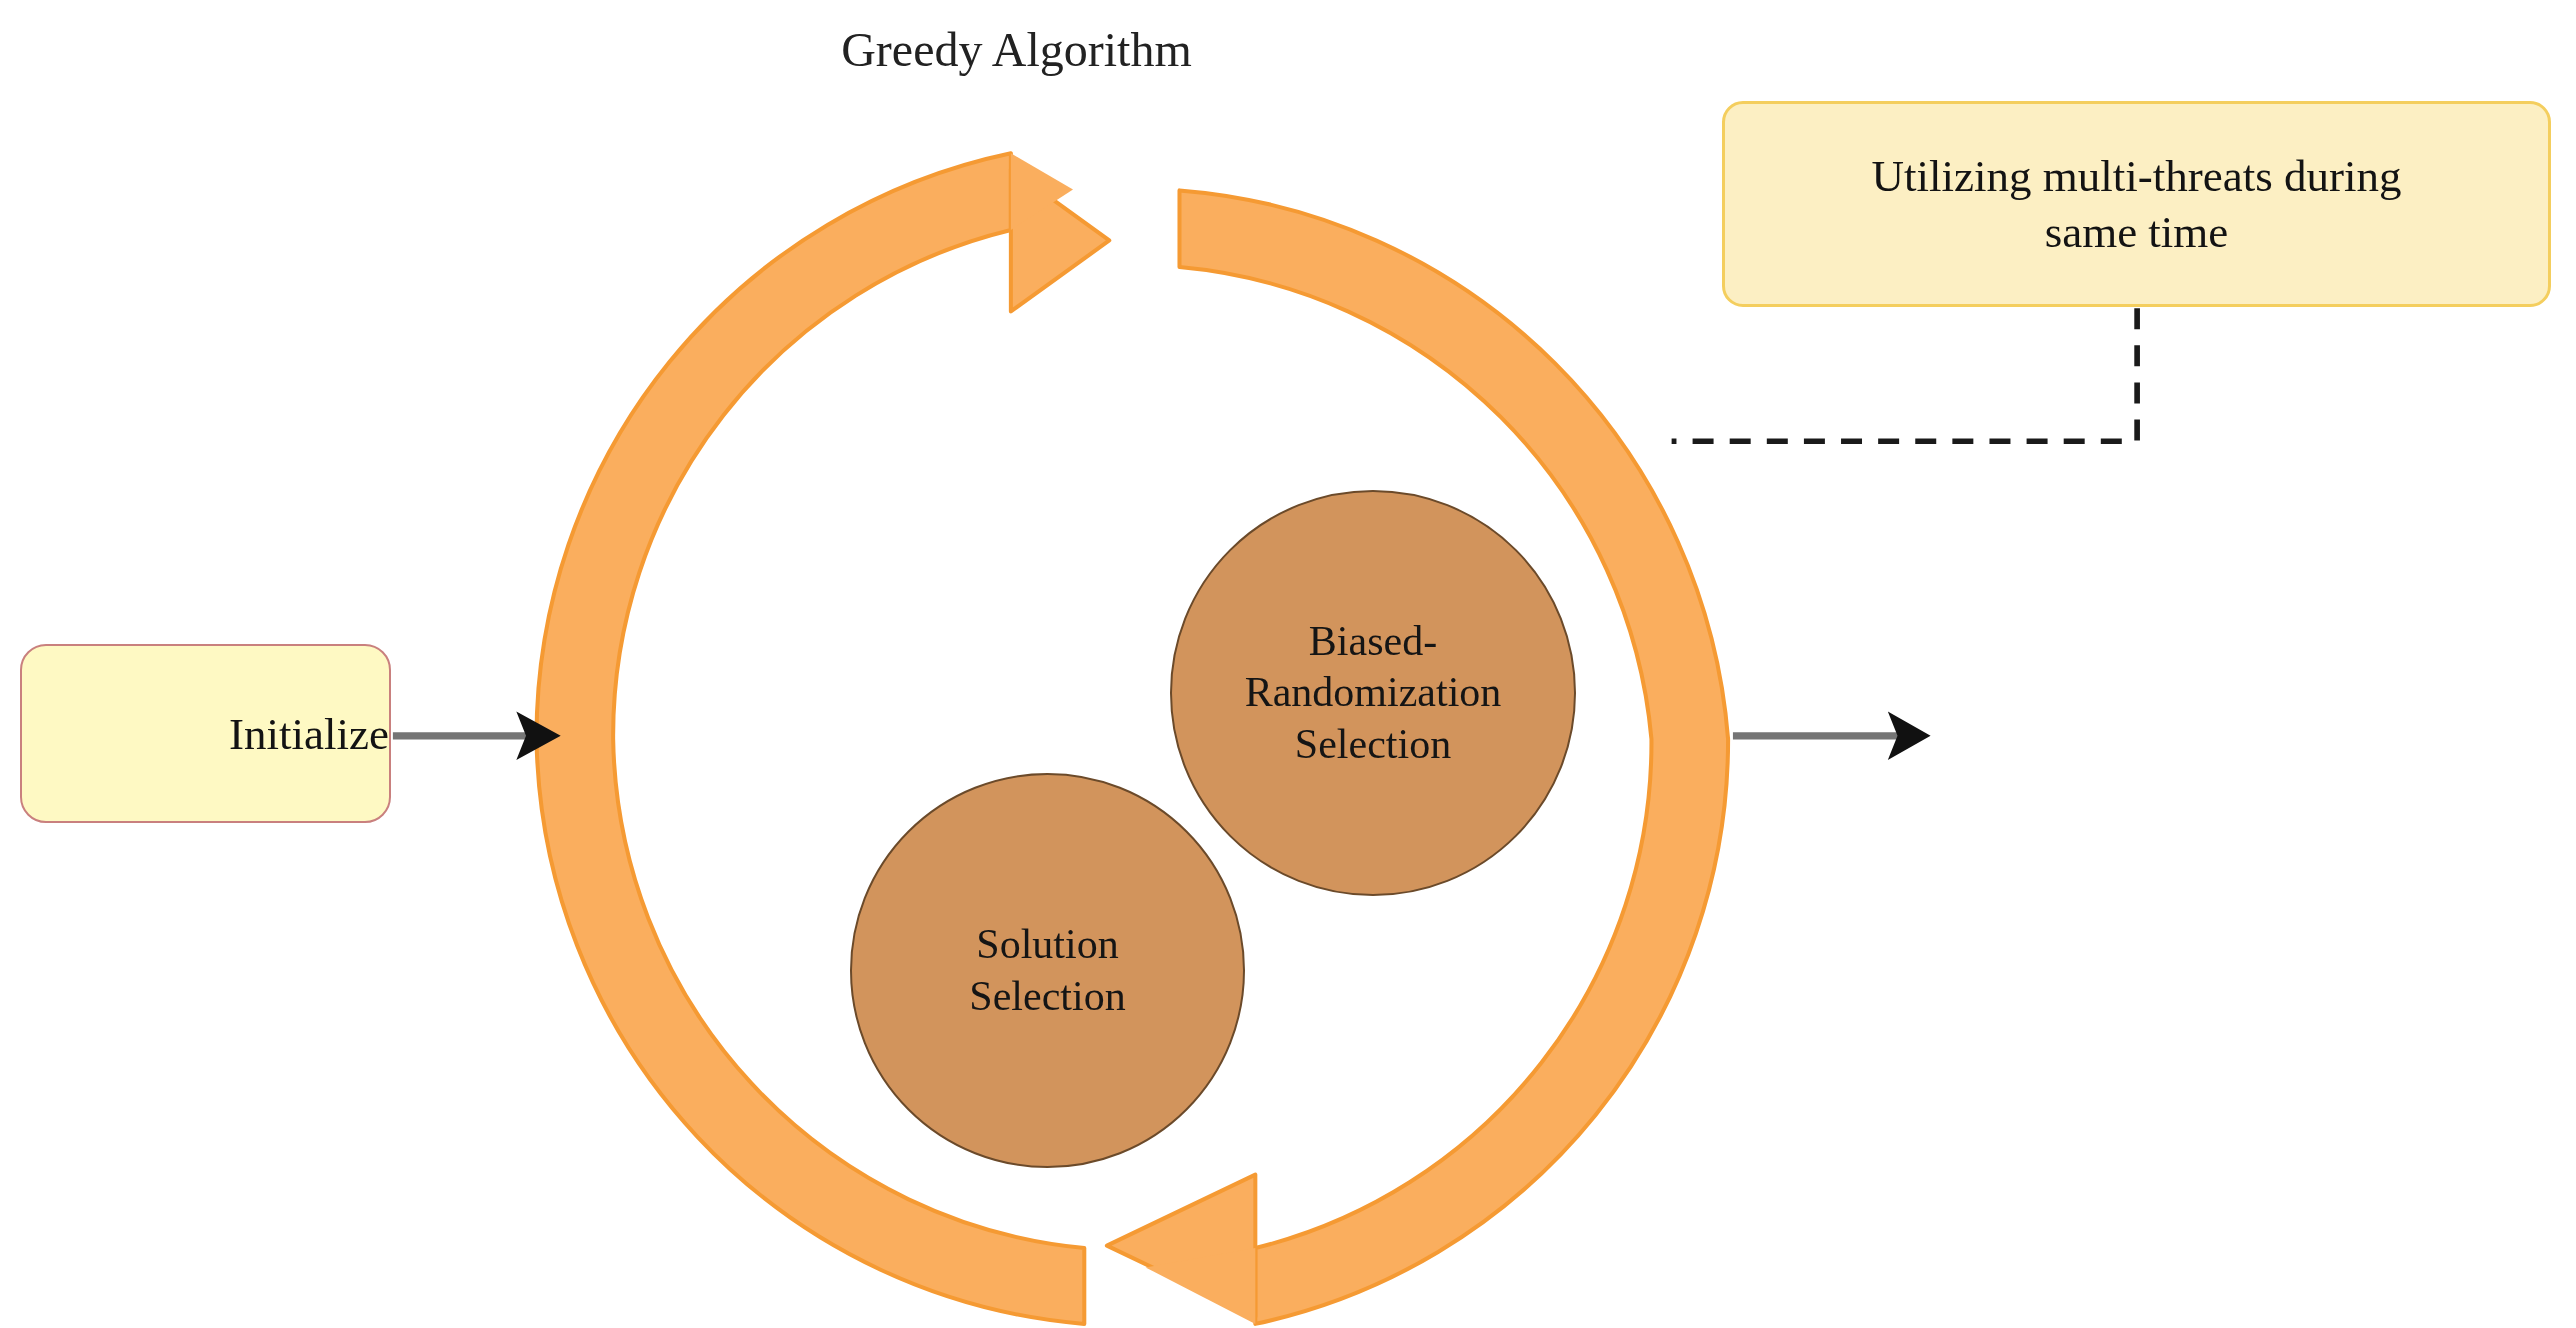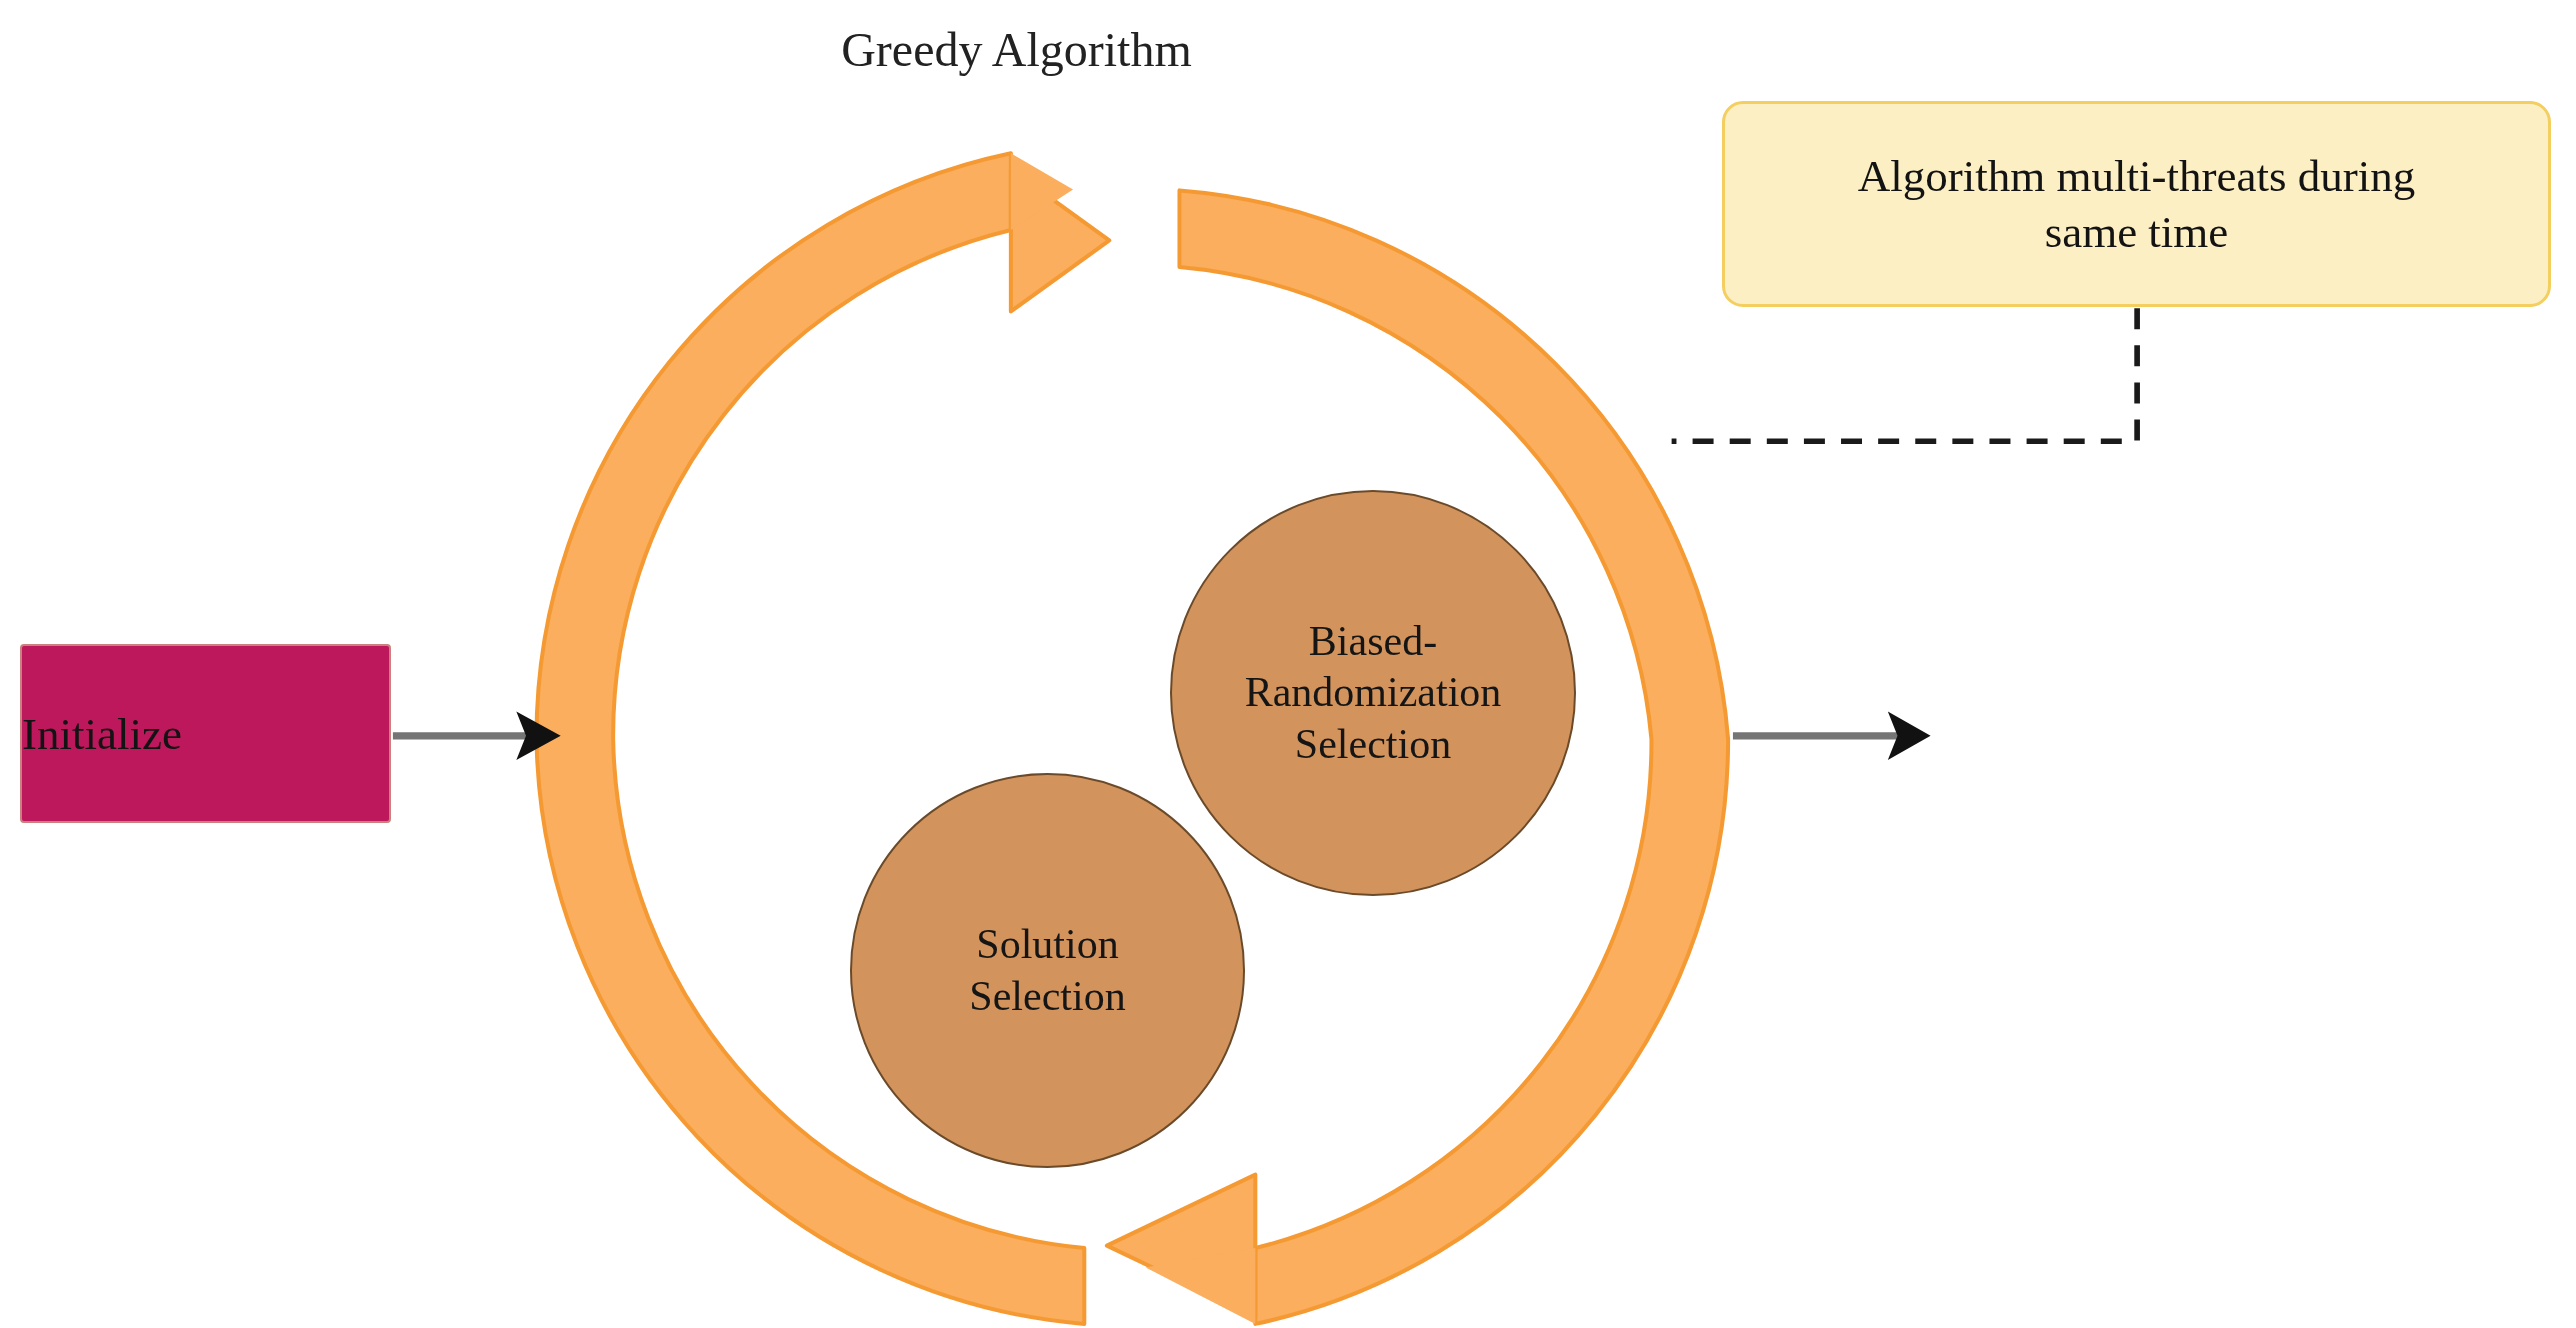--- a/index.html
+++ b/index.html
@@ -82,27 +82,27 @@
     width: 395px;
     height: 395px;
   }
   .circle-label {
     display: block;
   }
 
   
   .end-box {
     position: absolute;
-    background: #be185d;
+    background: #fef9c3;
     border: 2.4px solid #C9807E;
-    border-radius: 4px;
+    border-radius: 26px;
     box-sizing: border-box;
     display: flex;
     align-items: center;
-    justify-content: flex-start;
+    justify-content: flex-end;
     font-size: 45px;
     color: #131313;
     text-align: center;
   }
   .box-initialize {
     left: 20px;
     top: 628px;
     width: 371px;
     height: 179px;
   }
@@ -198,21 +198,21 @@
     </span>
   </div>
 
   <div class="end-box box-initialize">
     <span>Initialize</span>
   </div>
 
 
   <div class="callout">
     <span>
-      <span class="circle-label">Algorithm multi-threats during</span>
+      <span class="circle-label">Utilizing multi-threats during</span>
       <span class="circle-label">same time</span>
     </span>
   </div>
 
   <svg class="connectors" viewBox="0 0 3193 1647">
 
     <g>
       <line x1="487" y1="892" x2="655" y2="892" stroke="#757575" stroke-width="9"></line>
       <path d="M 640,862 L 695,892 L 640,922 L 652,892 Z" fill="#111111"></path>
     </g>

